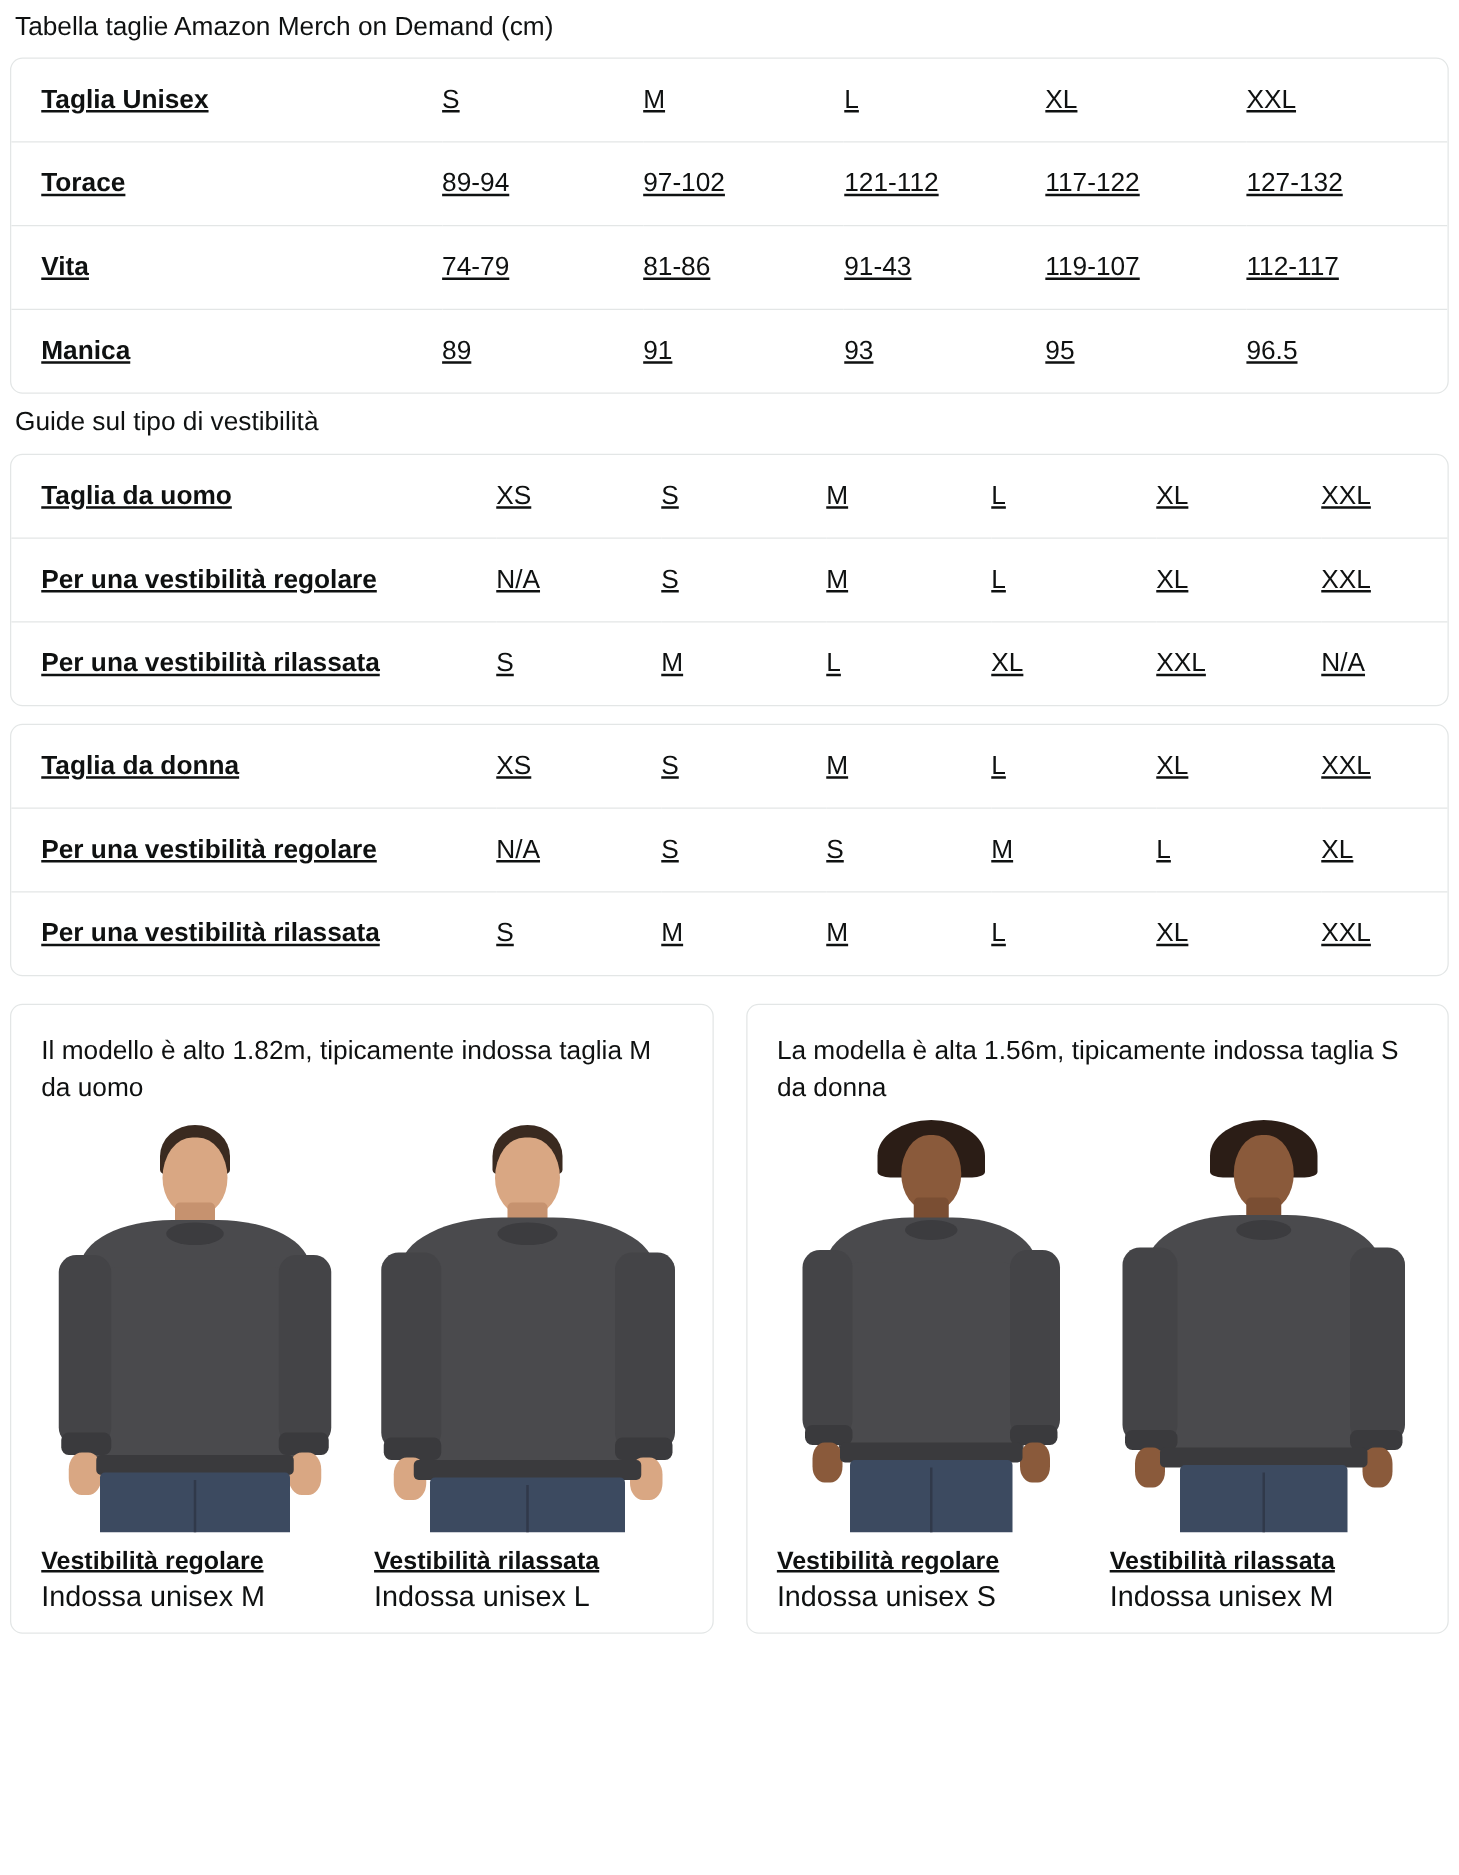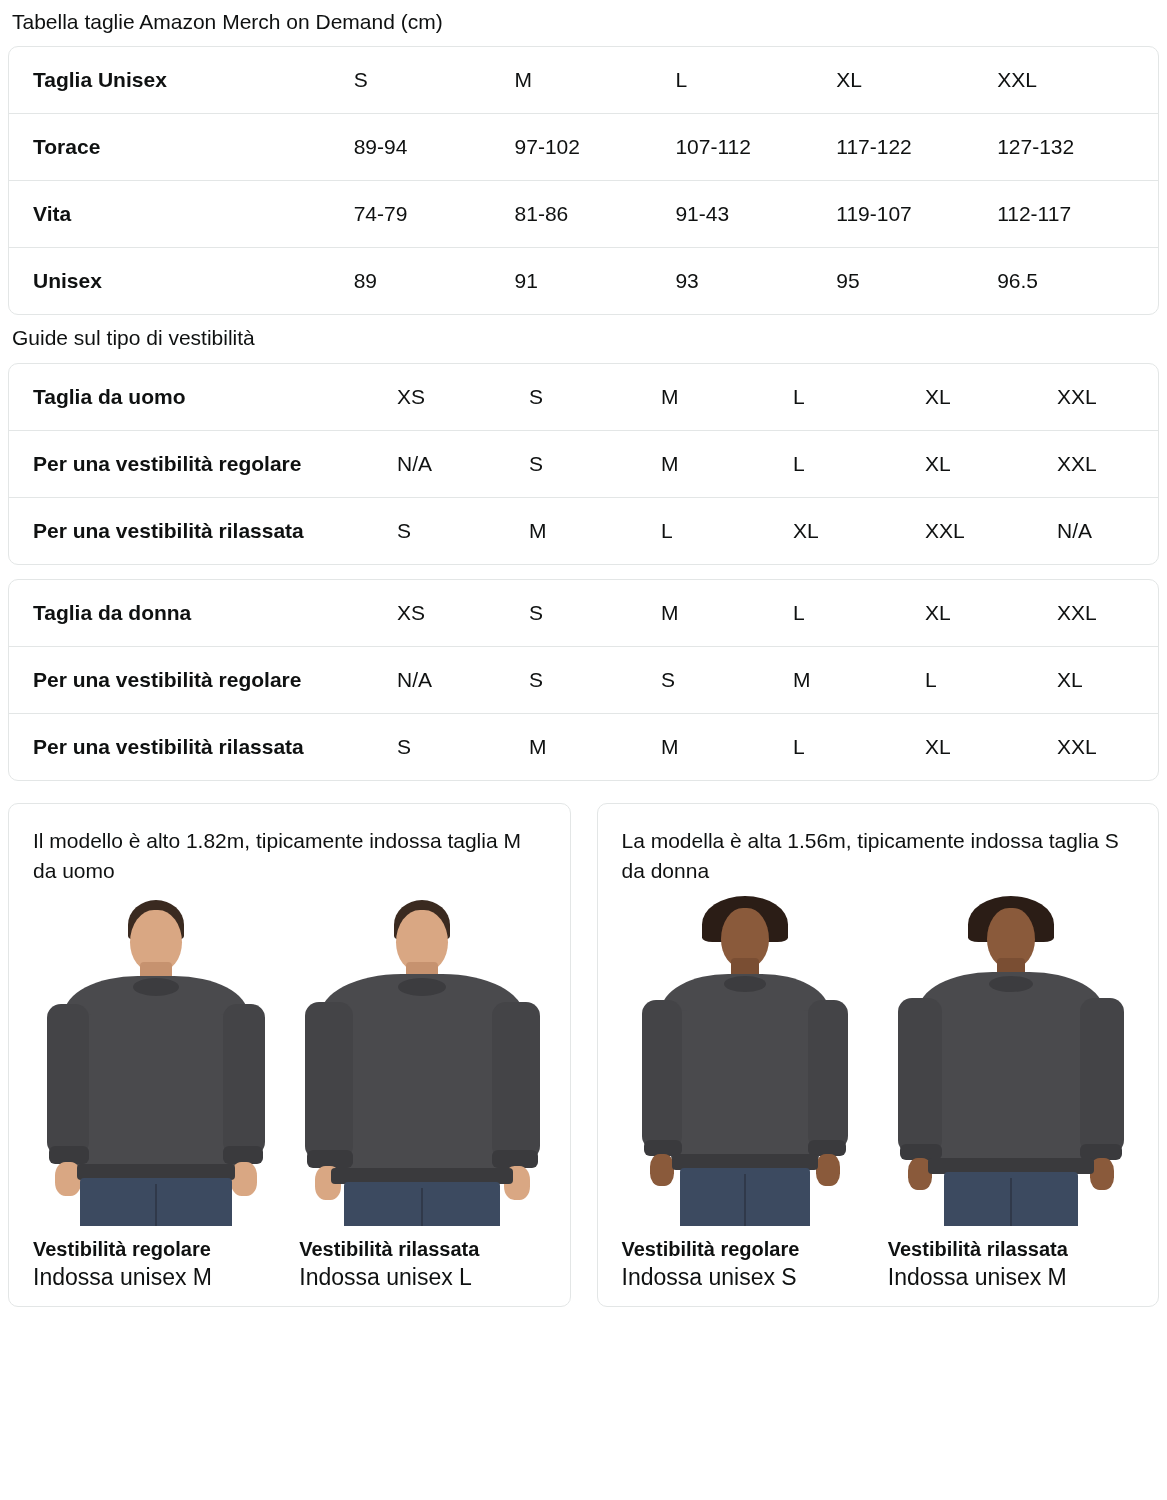--- a/index.html
+++ b/index.html
@@ -28,20 +28,21 @@
   .card {
     border: 1px solid #e3e6e6;
     border-radius: 10px;
     overflow: hidden;
     background: #ffffff;
   }
   table.size-table {
     width: 100%;
     border-collapse: collapse;
     table-layout: fixed;
+    text-decoration: underline;
   }
   table.size-table tr + tr td,
   table.size-table tr + tr th {
     border-top: 1px solid #e3e6e6;
   }
   table.size-table th, table.size-table td {
     text-align: left;
     font-size: 21px;
     line-height: 26px;
     padding: 20px 10px 20px 0;
@@ -104,20 +105,21 @@
     width: 100%;
     height: 330px;
     position: relative;
     overflow: hidden;
   }
   .fig-label {
     font-size: 20px;
     font-weight: bold;
     line-height: 26px;
     margin-top: 10px;
+    text-decoration: underline;
   }
   .fig-sub {
     font-size: 23px;
     line-height: 26px;
     margin-top: 2px;
   }
 
   
   .person { position: absolute; left: 0; top: 0; width: 100%; height: 100%; }
   .head {
@@ -221,34 +223,34 @@
         <th>S</th>
         <th>M</th>
         <th>L</th>
         <th>XL</th>
         <th>XXL</th>
       </tr>
       <tr>
         <th class="rowhead">Torace</th>
         <td>89-94</td>
         <td>97-102</td>
-        <td>107-112</td>
+        <td>121-112</td>
         <td>117-122</td>
         <td>127-132</td>
       </tr>
       <tr>
         <th class="rowhead">Vita</th>
         <td>74-79</td>
         <td>81-86</td>
         <td>91-43</td>
         <td>119-107</td>
         <td>112-117</td>
       </tr>
       <tr>
-        <th class="rowhead">Unisex</th>
+        <th class="rowhead">Manica</th>
         <td>89</td>
         <td>91</td>
         <td>93</td>
         <td>95</td>
         <td>96.5</td>
       </tr>
     </tbody>
       </table>
   </div>
 

